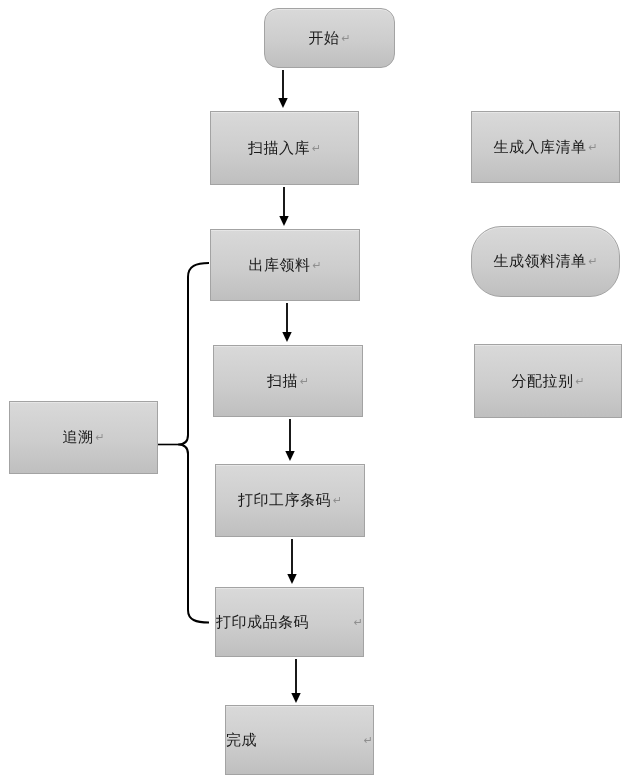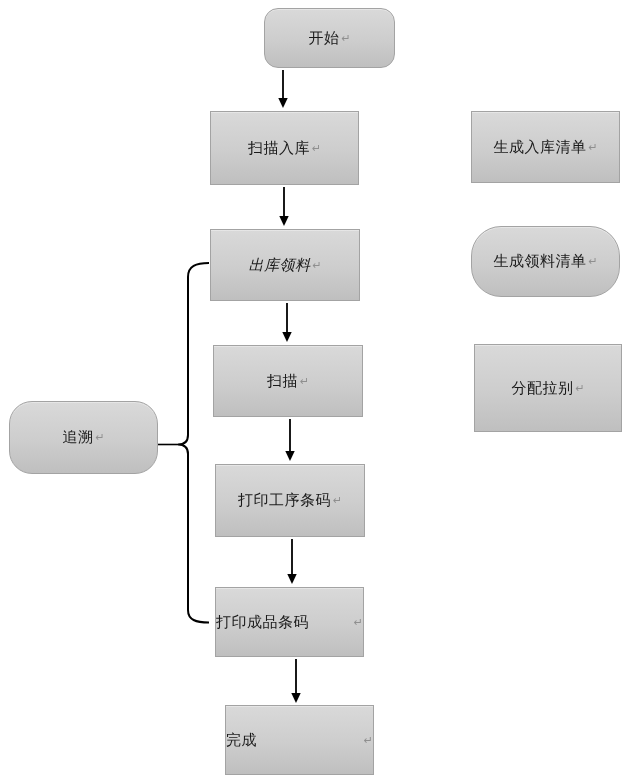--- a/index.html
+++ b/index.html
@@ -95,21 +95,21 @@
   <div class="node rounded" style="left:217px;top:8px;width:131px;height:60px;margin-left:47px;">
     <span class="lbl">开始</span>
       <span class="mark">↵</span>
   </div>
 
   <div class="node" style="left:210px;top:111px;width:149px;height:74px;">
     <span class="lbl">扫描入库</span>
       <span class="mark">↵</span>
   </div>
 
-  <div class="node" style="left:210px;top:229px;width:150px;height:72px;font-style:italic;">
+  <div class="node" style="left:210px;top:229px;width:150px;height:72px;">
     <span class="lbl">出库领料</span>
       <span class="mark">↵</span>
   </div>
 
   <div class="node" style="left:213px;top:345px;width:150px;height:72px;">
     <span class="lbl">扫描</span>
       <span class="mark">↵</span>
   </div>
 
   <div class="node" style="left:215px;top:464px;width:150px;height:73px;">
@@ -130,23 +130,23 @@
   <div class="node" style="left:471px;top:111px;width:149px;height:72px;">
     <span class="lbl">生成入库清单</span>
       <span class="mark">↵</span>
   </div>
 
   <div class="node" style="left:471px;top:226px;width:149px;height:71px;border-radius:30px;">
     <span class="lbl">生成领料清单</span>
       <span class="mark">↵</span>
   </div>
 
-  <div class="node" style="left:474px;top:344px;width:148px;height:88px;">
+  <div class="node" style="left:474px;top:344px;width:148px;height:74px;">
     <span class="lbl">分配拉别</span>
       <span class="mark">↵</span>
   </div>
 
-  <div class="node" style="left:9px;top:401px;width:149px;height:73px;border-radius:23px;">
+  <div class="node" style="left:9px;top:401px;width:149px;height:73px;">
     <span class="lbl">追溯</span>
       <span class="mark">↵</span>
   </div>
 
 </div>
 
 </body></html>

